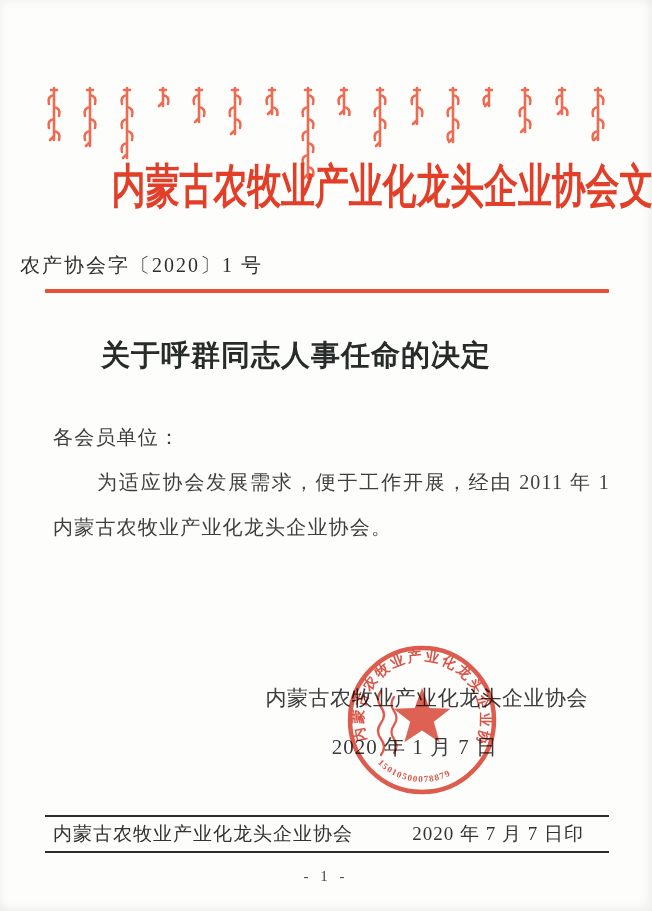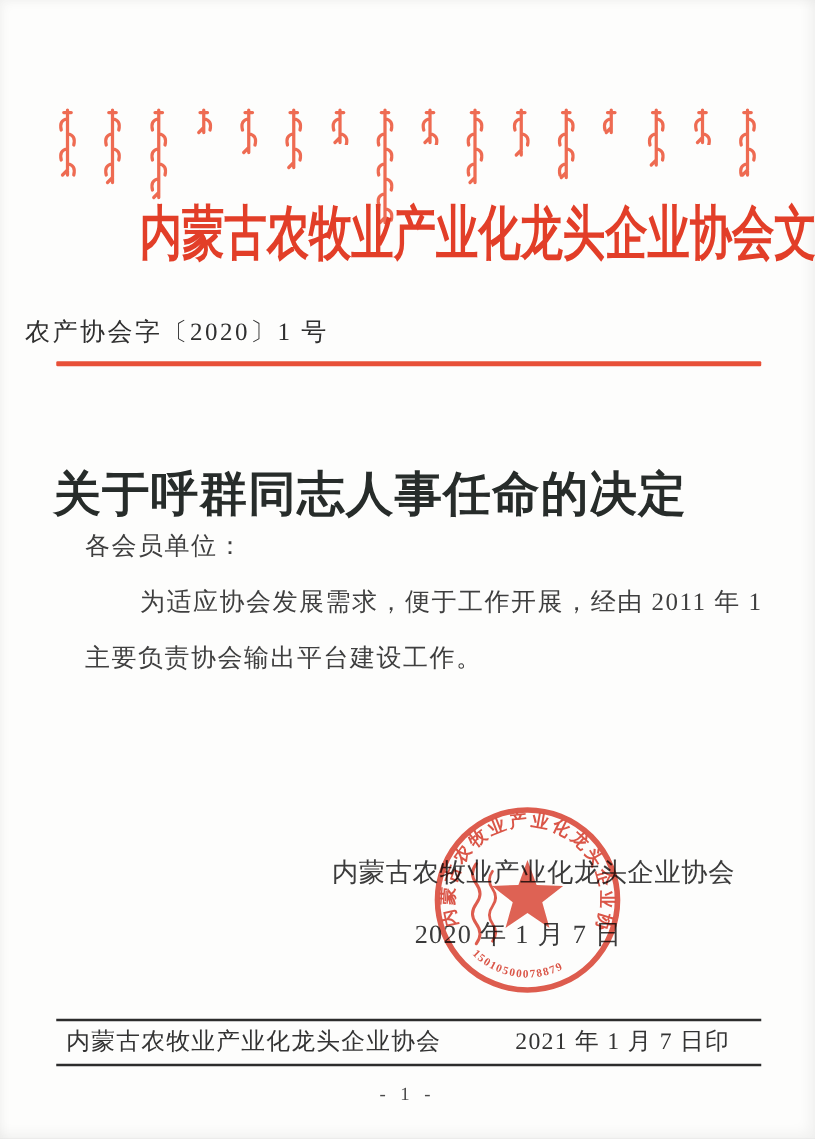--- a/index.html
+++ b/index.html
@@ -30,29 +30,29 @@
   }
   .doc-number{
     position:absolute;top:252px;left:0;width:652px;
     text-align:left;font-size:20px;color:#2f2f2f;letter-spacing:2px;padding-left:20px;
   }
   .red-rule{
     position:absolute;top:289px;left:45px;right:43px;height:4px;
     background:#e85038;border-radius:1px;
   }
   .doc-title{
-    position:absolute;top:370px;left:0;width:592px;
-    text-align:center;font-size:38px;font-weight:bold;color:#272c2a;
+    position:absolute;top:336px;left:0;width:592px;
+    text-align:center;font-size:29px;font-weight:bold;color:#272c2a;
     letter-spacing:1px;
   }
   .body-text{
     position:absolute;top:415px;left:53px;width:557px;
     font-size:20px;color:#3f3f3f;letter-spacing:1.2px;
   }
-  .body-line{line-height:45px;height:45px;overflow:visible;margin-left:15px;}
+  .body-line{line-height:45px;height:45px;overflow:visible;}
   .indent{text-indent:44px;}
   .jl{text-align:justify;text-align-last:justify;}
   .sig-org{
     position:absolute;top:684px;right:64px;
     font-size:21px;color:#3b3b3b;letter-spacing:0.5px;
   }
   .sig-date{
     position:absolute;top:733px;right:154px;
     font-size:21px;color:#3b3b3b;letter-spacing:1px;
   }
@@ -135,21 +135,21 @@
 
   <div class="doc-number">农产协会字〔2020〕1 号</div>
 
   <div class="red-rule"></div>
 
   <div class="doc-title">关于呼群同志人事任命的决定</div>
 
   <div class="body-text">
     <div class="body-line">各会员单位：</div>
     <div class="body-line indent jl">为适应协会发展需求，便于工作开展，经由 2011 年 1</div>
-    <div class="body-line">主要负责协会输出平台建设工作。</div>
+    <div class="body-line">内蒙古农牧业产业化龙头企业协会。</div>
   </div>
 
   <div class="sig-org">内蒙古农牧业产业化龙头企业协会</div>
 
   <div class="sig-date">2020 年 1 月 7 日</div>
 
   <svg class="seal" viewBox="0 0 170 170">
     <defs>
       <path id="sealTopArc" d="M29.6,105.2 A59,59 0 1 1 140.4,105.2" fill="none"></path>
       <path id="sealBottomArc" d="M34.2,120.6 A62,62 0 0 0 135.8,120.6" fill="none"></path>
@@ -162,19 +162,19 @@
     <text font-size="9" fill="#d84334" letter-spacing="1.2">
       <textPath href="#sealBottomArc" startOffset="10">15010500078879</textPath>
     </text>
     <path d="M44,56 q-6,8 0,16 q6,8 0,16 q-6,8 0,16 q6,8 0,16" stroke="#dc4b3b" stroke-width="2.4" fill="none" stroke-linecap="round"></path>
     <path d="M57,62 q-5,7 0,14 q5,7 0,14 q-5,7 0,14 q5,7 0,14" stroke="#dc4b3b" stroke-width="2.2" fill="none" stroke-linecap="round"></path>
   </svg>
 
   <div class="footer-rule-top"></div>
   <div class="footer-row">
     <span>内蒙古农牧业产业化龙头企业协会</span>
-    <span>2021 年 1 月 7 日印</span>
+    <span>2020 年 7 月 7 日印</span>
   </div>
   <div class="footer-rule-bottom"></div>
 
   <div class="page-number">- 1 -</div>
 
 </div>
 
 </body></html>

